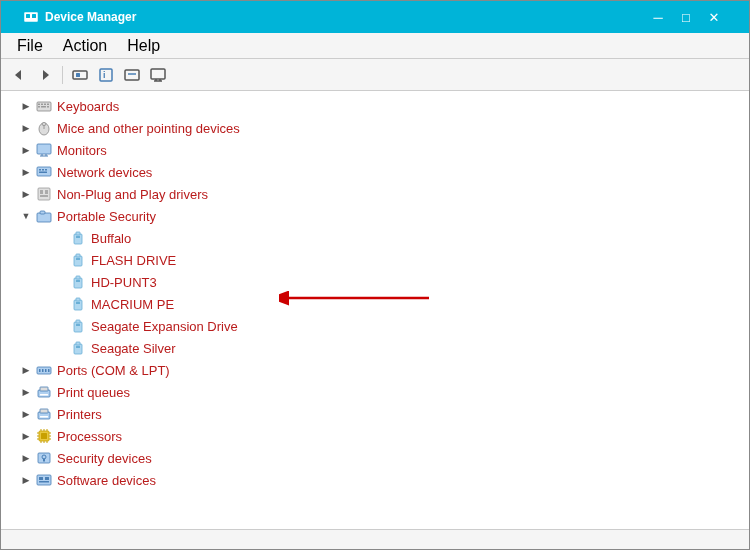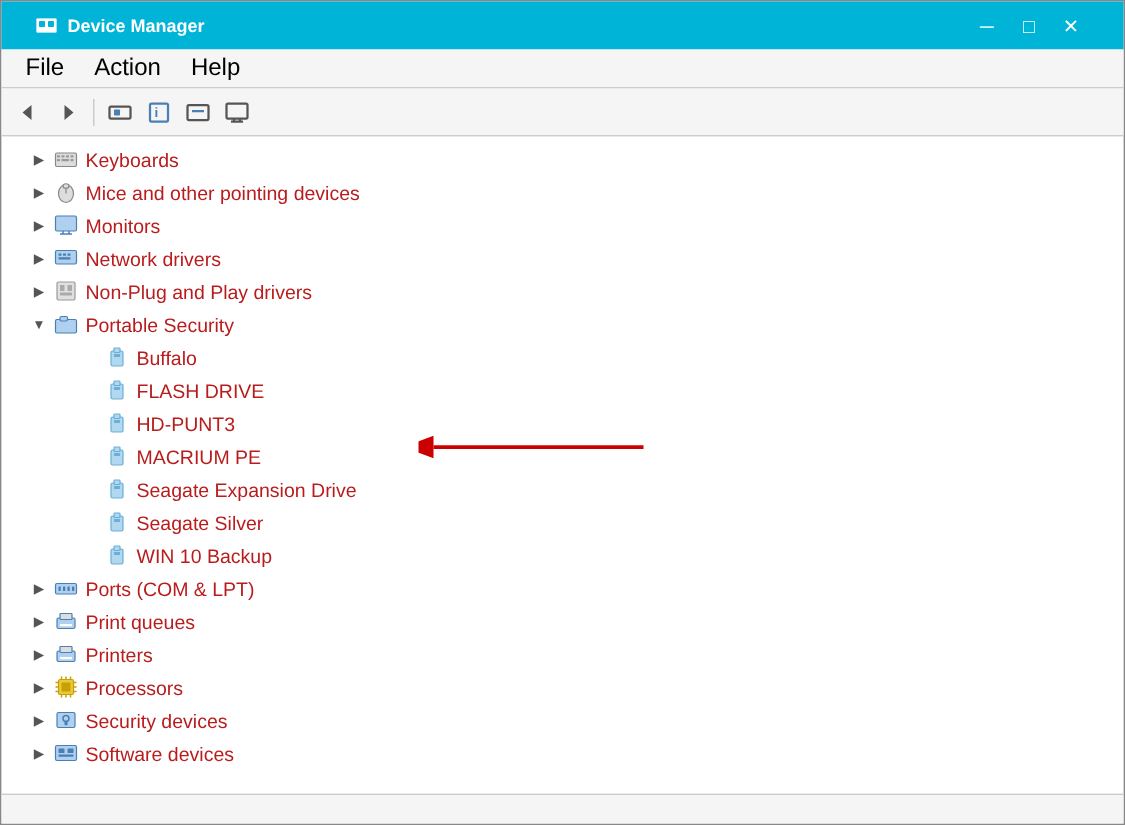--- a/index.html
+++ b/index.html
@@ -289,21 +289,21 @@
         <div class="tree-expander">▶</div>
         <div class="tree-icon">
           <svg width="16" height="16" viewBox="0 0 16 16">
             <rect x="1" y="3" width="14" height="9" rx="1" fill="#b0d0f0" stroke="#4a7fb5" stroke-width="0.8"></rect>
             <rect x="3" y="5" width="2" height="1.5" rx="0.3" fill="#4a7fb5"></rect>
             <rect x="6" y="5" width="2" height="1.5" rx="0.3" fill="#4a7fb5"></rect>
             <rect x="9" y="5" width="2" height="1.5" rx="0.3" fill="#4a7fb5"></rect>
             <rect x="3" y="7.5" width="8" height="1.5" rx="0.3" fill="#4a7fb5"></rect>
           </svg>
         </div>
-        <span class="tree-label">Network drivers</span>
+        <span class="tree-label">Network devices</span>
       </div>
 
       <div class="tree-item indent-1">
         <div class="tree-expander">▶</div>
         <div class="tree-icon">
           <svg width="16" height="16" viewBox="0 0 16 16">
             <rect x="2" y="2" width="12" height="12" rx="1" fill="#e0e0e0" stroke="#999" stroke-width="0.8"></rect>
             <rect x="4" y="4" width="3" height="4" rx="0.3" fill="#aaa"></rect>
             <rect x="9" y="4" width="3" height="4" rx="0.3" fill="#aaa"></rect>
             <rect x="4" y="9" width="8" height="2" rx="0.3" fill="#aaa"></rect>
@@ -388,31 +388,20 @@
         <div class="tree-icon">
           <svg width="16" height="16" viewBox="0 0 16 16">
             <rect x="4" y="4" width="8" height="10" rx="1" fill="#b0d8f0" stroke="#6aafd6" stroke-width="0.8"></rect>
             <rect x="6" y="2" width="4" height="3" rx="0.5" fill="#b0d8f0" stroke="#6aafd6" stroke-width="0.8"></rect>
             <rect x="6" y="6" width="4" height="2" rx="0.3" fill="#6aafd6"></rect>
           </svg>
         </div>
         <span class="tree-label">Seagate Silver</span>
       </div>
 
-      <div class="tree-item indent-2">
-        <div class="tree-expander" style="visibility:hidden;">▶</div>
-        <div class="tree-icon">
-          <svg width="16" height="16" viewBox="0 0 16 16">
-            <rect x="4" y="4" width="8" height="10" rx="1" fill="#b0d8f0" stroke="#6aafd6" stroke-width="0.8"></rect>
-            <rect x="6" y="2" width="4" height="3" rx="0.5" fill="#b0d8f0" stroke="#6aafd6" stroke-width="0.8"></rect>
-            <rect x="6" y="6" width="4" height="2" rx="0.3" fill="#6aafd6"></rect>
-          </svg>
-        </div>
-        <span class="tree-label">WIN 10 Backup</span>
-      </div>
 
       <div class="tree-item indent-1">
         <div class="tree-expander">▶</div>
         <div class="tree-icon">
           <svg width="16" height="16" viewBox="0 0 16 16">
             <rect x="1" y="5" width="14" height="7" rx="1" fill="#b0d0f0" stroke="#4a7fb5" stroke-width="0.8"></rect>
             <rect x="3" y="7" width="1.5" height="3" rx="0.3" fill="#4a7fb5"></rect>
             <rect x="6" y="7" width="1.5" height="3" rx="0.3" fill="#4a7fb5"></rect>
             <rect x="9" y="7" width="1.5" height="3" rx="0.3" fill="#4a7fb5"></rect>
             <rect x="12" y="7" width="1.5" height="3" rx="0.3" fill="#4a7fb5"></rect>

